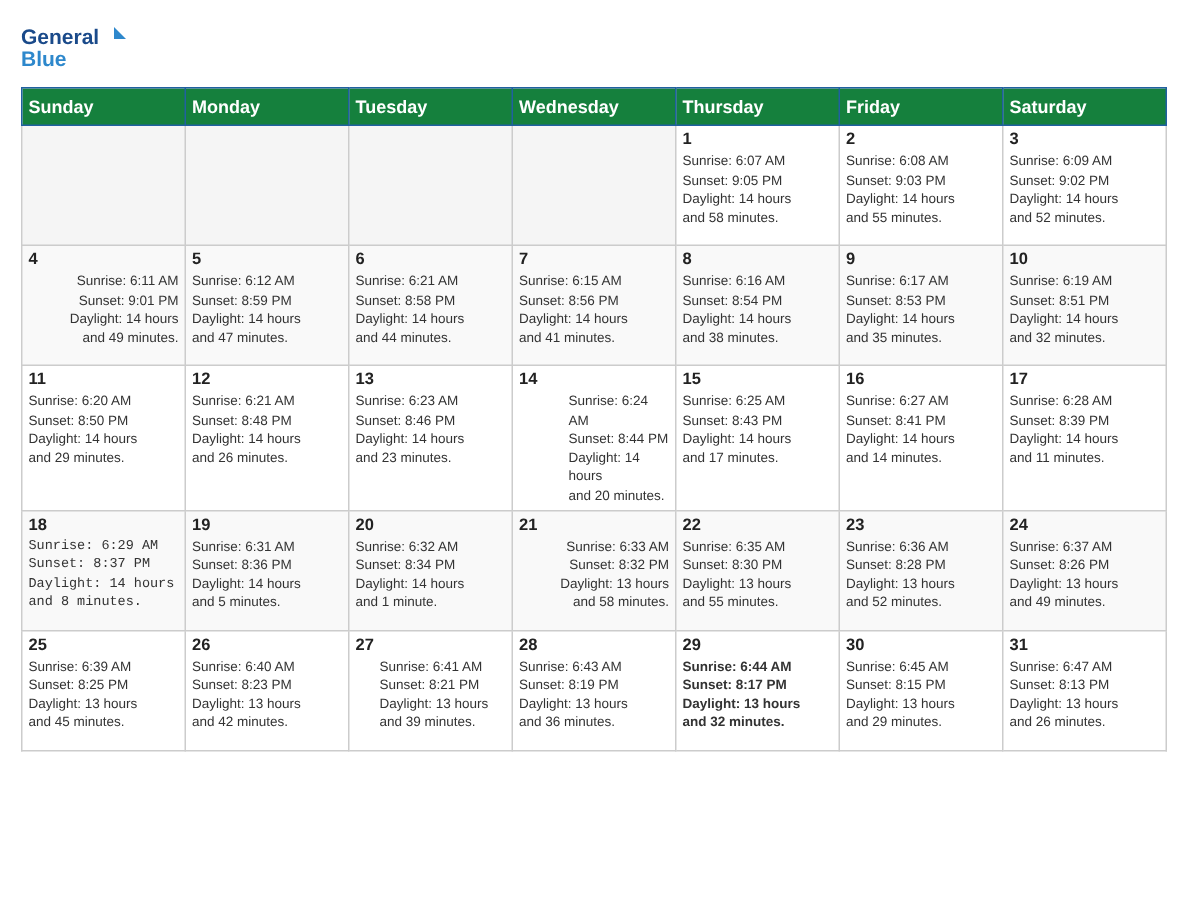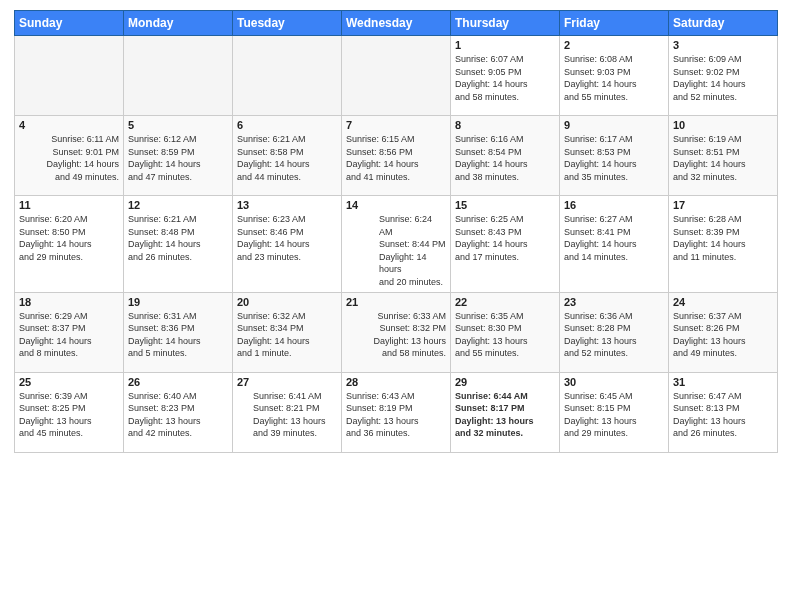--- a/index.html
+++ b/index.html
@@ -39,21 +39,21 @@
       font-size: 14px;
       color: #444;
       margin-top: 2px;
     }
     table {
       width: 100%;
       border-collapse: collapse;
       table-layout: fixed;
     }
     thead tr th {
-      background-color: #3b82f6;
+      background-color: #15803d;
       color: white;
       font-size: 12px;
       font-weight: bold;
       padding: 5px 4px;
       text-align: left;
       border: 1px solid #2060a0;
     }
     tbody tr td {
       border: 1px solid #ccc;
       vertical-align: top;
@@ -78,20 +78,33 @@
     .day-info {
       font-size: 9px;
       line-height: 1.4;
       color: #333;
     }
   </style>
 </head>
 <body>
 
 <div class="container">
+  <div class="header-row">
+    <div class="logo">
+  <svg width="70" height="38" viewBox="0 0 70 38">
+    <text x="0" y="15" font-size="14" font-weight="bold" fill="#1a4a8a">General</text>
+    <polygon points="62,4 70,12 62,12" fill="#2e88cc"></polygon>
+    <text x="0" y="30" font-size="14" font-weight="bold" fill="#2e88cc">Blue</text>
+  </svg>
+</div>
+    <div class="title-block">
+      <div class="calendar-title"></div>
+      <div class="calendar-subtitle"></div>
+    </div>
+  </div>
 
   <table>
     <thead>
       <tr id="thead-row">
       <th>Sunday</th>
           <th>Monday</th>
           <th>Tuesday</th>
           <th>Wednesday</th>
           <th>Thursday</th>
           <th>Friday</th>
@@ -224,21 +237,21 @@
             <span class="day-number">17</span>
             <div class="day-info" style="white-space: pre-line;">Sunrise: 6:28 AM
 Sunset: 8:39 PM
 Daylight: 14 hours
 and 11 minutes.</div>
           </td>
         </tr>
         <tr>
           <td>
             <span class="day-number">18</span>
-            <div class="day-info" style="white-space: pre-line;">Sunrise: 6:29 AM
+            <div class="day-info" style="white-space: pre-line; font-family: Liberation Mono, monospace;">Sunrise: 6:29 AM
 Sunset: 8:37 PM
 Daylight: 14 hours
 and 8 minutes.</div>
           </td>
           <td>
             <span class="day-number">19</span>
             <div class="day-info" style="white-space: pre-line;">Sunrise: 6:31 AM
 Sunset: 8:36 PM
 Daylight: 14 hours
 and 5 minutes.</div>

